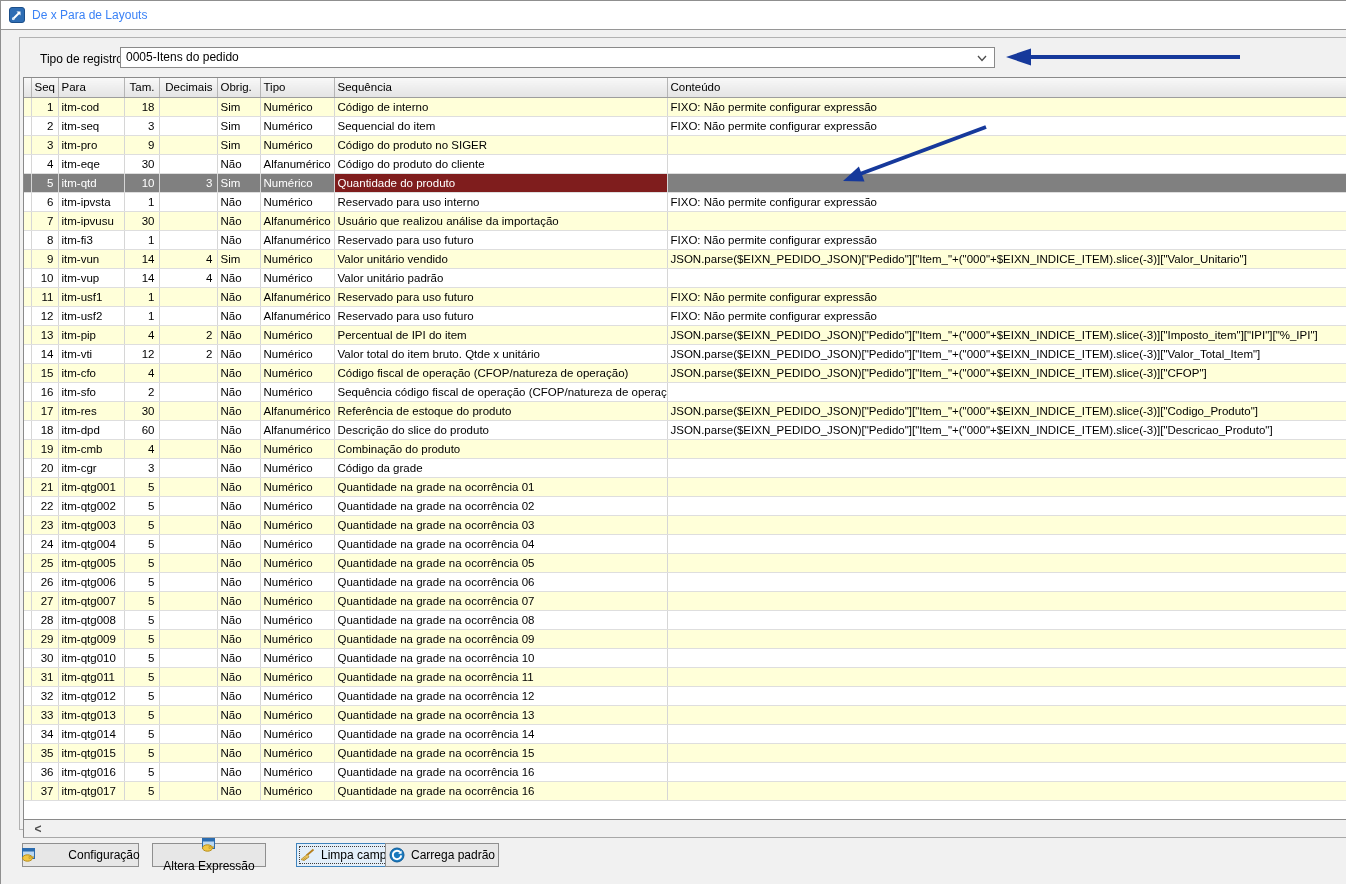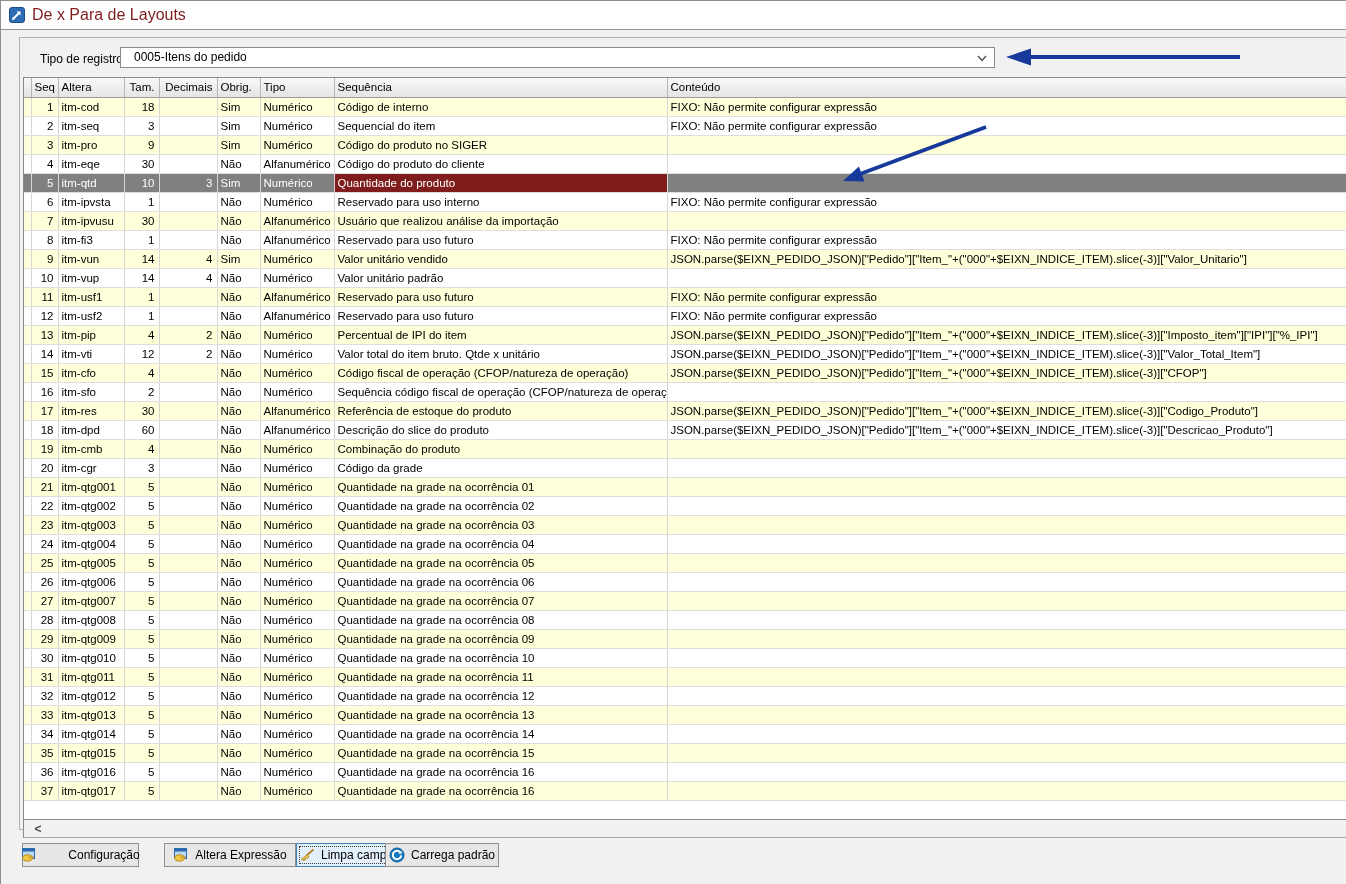--- a/index.html
+++ b/index.html
@@ -15,33 +15,33 @@
     position:absolute; inset:0;
     border-left:1px solid #8f8f8f; border-top:1px solid #8f8f8f;
     pointer-events:none; z-index:50;
   }
   
   .titlebar {
     position:absolute; left:0; top:0; width:1346px; height:30px;
     background:#ffffff; border-bottom:1px solid #969696;
   }
   .titlebar .app-icon { position:absolute; left:9px; top:7px; width:16px; height:16px; }
-  .titlebar .title { position:absolute; left:32px; top:0; line-height:30px; font-size:16px; color:#7f1d1d; }
+  .titlebar .title { position:absolute; left:32px; top:0; line-height:30px; font-size:12px; color:#3b82f6; }
 
   
   .panel {
     position:absolute; left:19px; top:37px; width:1327px; height:793px;
     border:1px solid #b2b2b2; border-right:none;
     background:#f1f1f1;
   }
   .record-type-label { position:absolute; left:20px; top:14px; font-size:12px; }
   .combobox {
     position:absolute; left:100px; top:9px; width:875px; height:21px;
     background:#ffffff; border:1px solid #8a8a8a;
-    line-height:19px; padding-left:13px; font-size:12px;
+    line-height:19px; padding-left:5px; font-size:12px;
     cursor:default;
   }
   .combobox .chevron { position:absolute; right:6px; top:4px; width:12px; height:12px; }
 
   
   .grid-wrap {
     position:absolute; left:3px; top:39px; width:1324px; height:743px;
     border:1px solid #8a8a8a; border-right:none;
     background:#fff; overflow:hidden;
   }
@@ -79,21 +79,21 @@
     background:#e7e7e7; border:1px solid #8f8f8f;
     display:flex; align-items:center; justify-content:center; gap:6px;
     font-size:12px; cursor:default;
   }
   .btn svg { flex:0 0 auto; }
   .btn.focused {
     background:#e3effa; border:1px solid #3f83bc;
     outline:1px dotted #3c3c3c; outline-offset:-4px;
   }
   .btn-config  { left:22px;  width:117px;gap:31px; }
-  .btn-altera  { left:164px; width:132px; }
+  .btn-altera  { left:152px; width:114px;flex-direction:column; }
   .btn-limpa   { left:276px; width:100px;margin-left:20px; }
   .btn-carrega { left:385px; width:114px; }
 
   
   .arrows { position:absolute; left:0; top:0; width:1346px; height:884px; pointer-events:none; z-index:40; }
 </style>
 </head>
 <body>
 
 <div class="window-frame"></div>
@@ -127,21 +127,21 @@
         <col style="width:58px">
           <col style="width:43px">
           <col style="width:74px">
           <col style="width:333px">
           <col>
       </colgroup>
       <thead>
         <tr>
           <th class="c-ind"></th>
           <th class="t-right">Seq</th>
-          <th>Altera</th>
+          <th>Para</th>
           <th class="t-right">Tam.</th>
           <th class="t-right">Decimais</th>
           <th>Obrig.</th>
           <th>Tipo</th>
           <th>Sequência</th>
           <th>Conteúdo</th>
         </tr>
       </thead>
       <tbody>
           <tr class="row-yellow">

